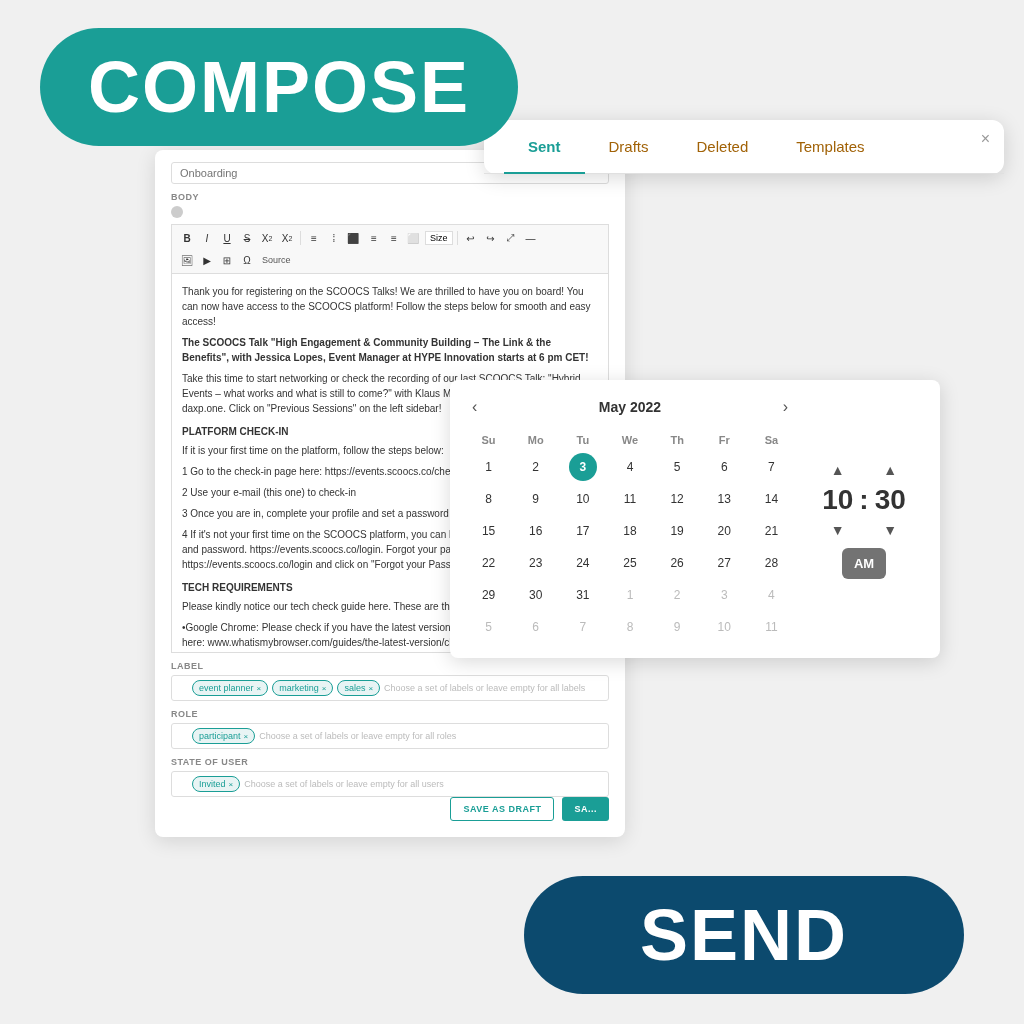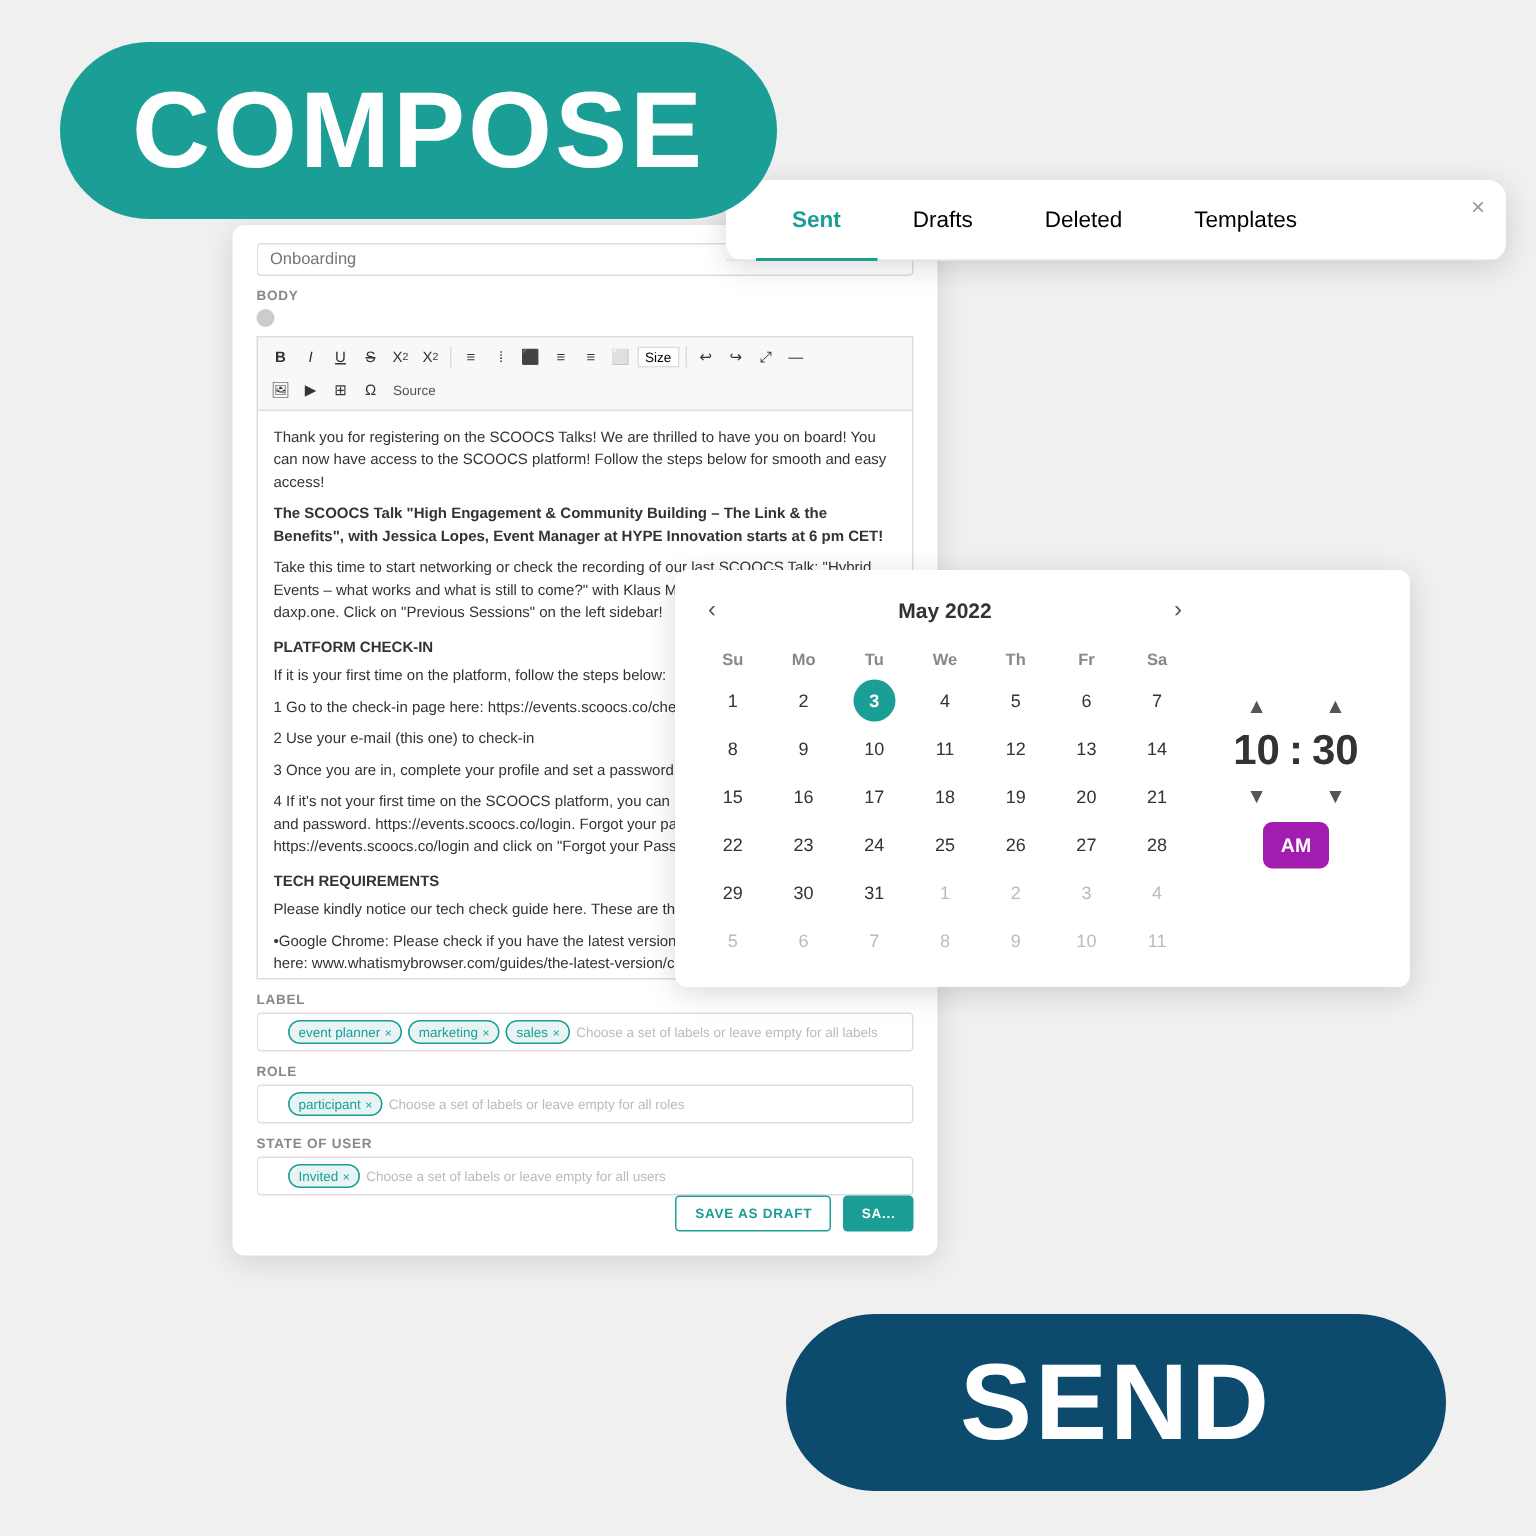--- a/index.html
+++ b/index.html
@@ -71,21 +71,21 @@
       border: none;
     }
     .tabs-panel .tabs-row {
       display: flex;
       padding: 0 20px;
       border-bottom: 1px solid #e0e0e0;
     }
     .tabs-panel .tab {
       padding: 18px 24px;
       font-size: 15px;
-      color: #000000;
+      color: #a16207;
       cursor: pointer;
       position: relative;
     }
     .tabs-panel .tab.active {
       color: #1a9e96;
       font-weight: 600;
     }
     .tabs-panel .tab.active::after {
       content: '';
       position: absolute;
@@ -342,21 +342,21 @@
       color: #555;
       padding: 2px;
     }
     .time-value {
       font-size: 28px;
       font-weight: bold;
       color: #333;
     }
 
     .ampm-btn {
-      background: #a21caf;
+      background: #737373;
       color: white;
       border: none;
       padding: 8px 12px;
       border-radius: 6px;
       font-size: 13px;
       font-weight: bold;
       cursor: pointer;
     }
   </style>
 </head>

